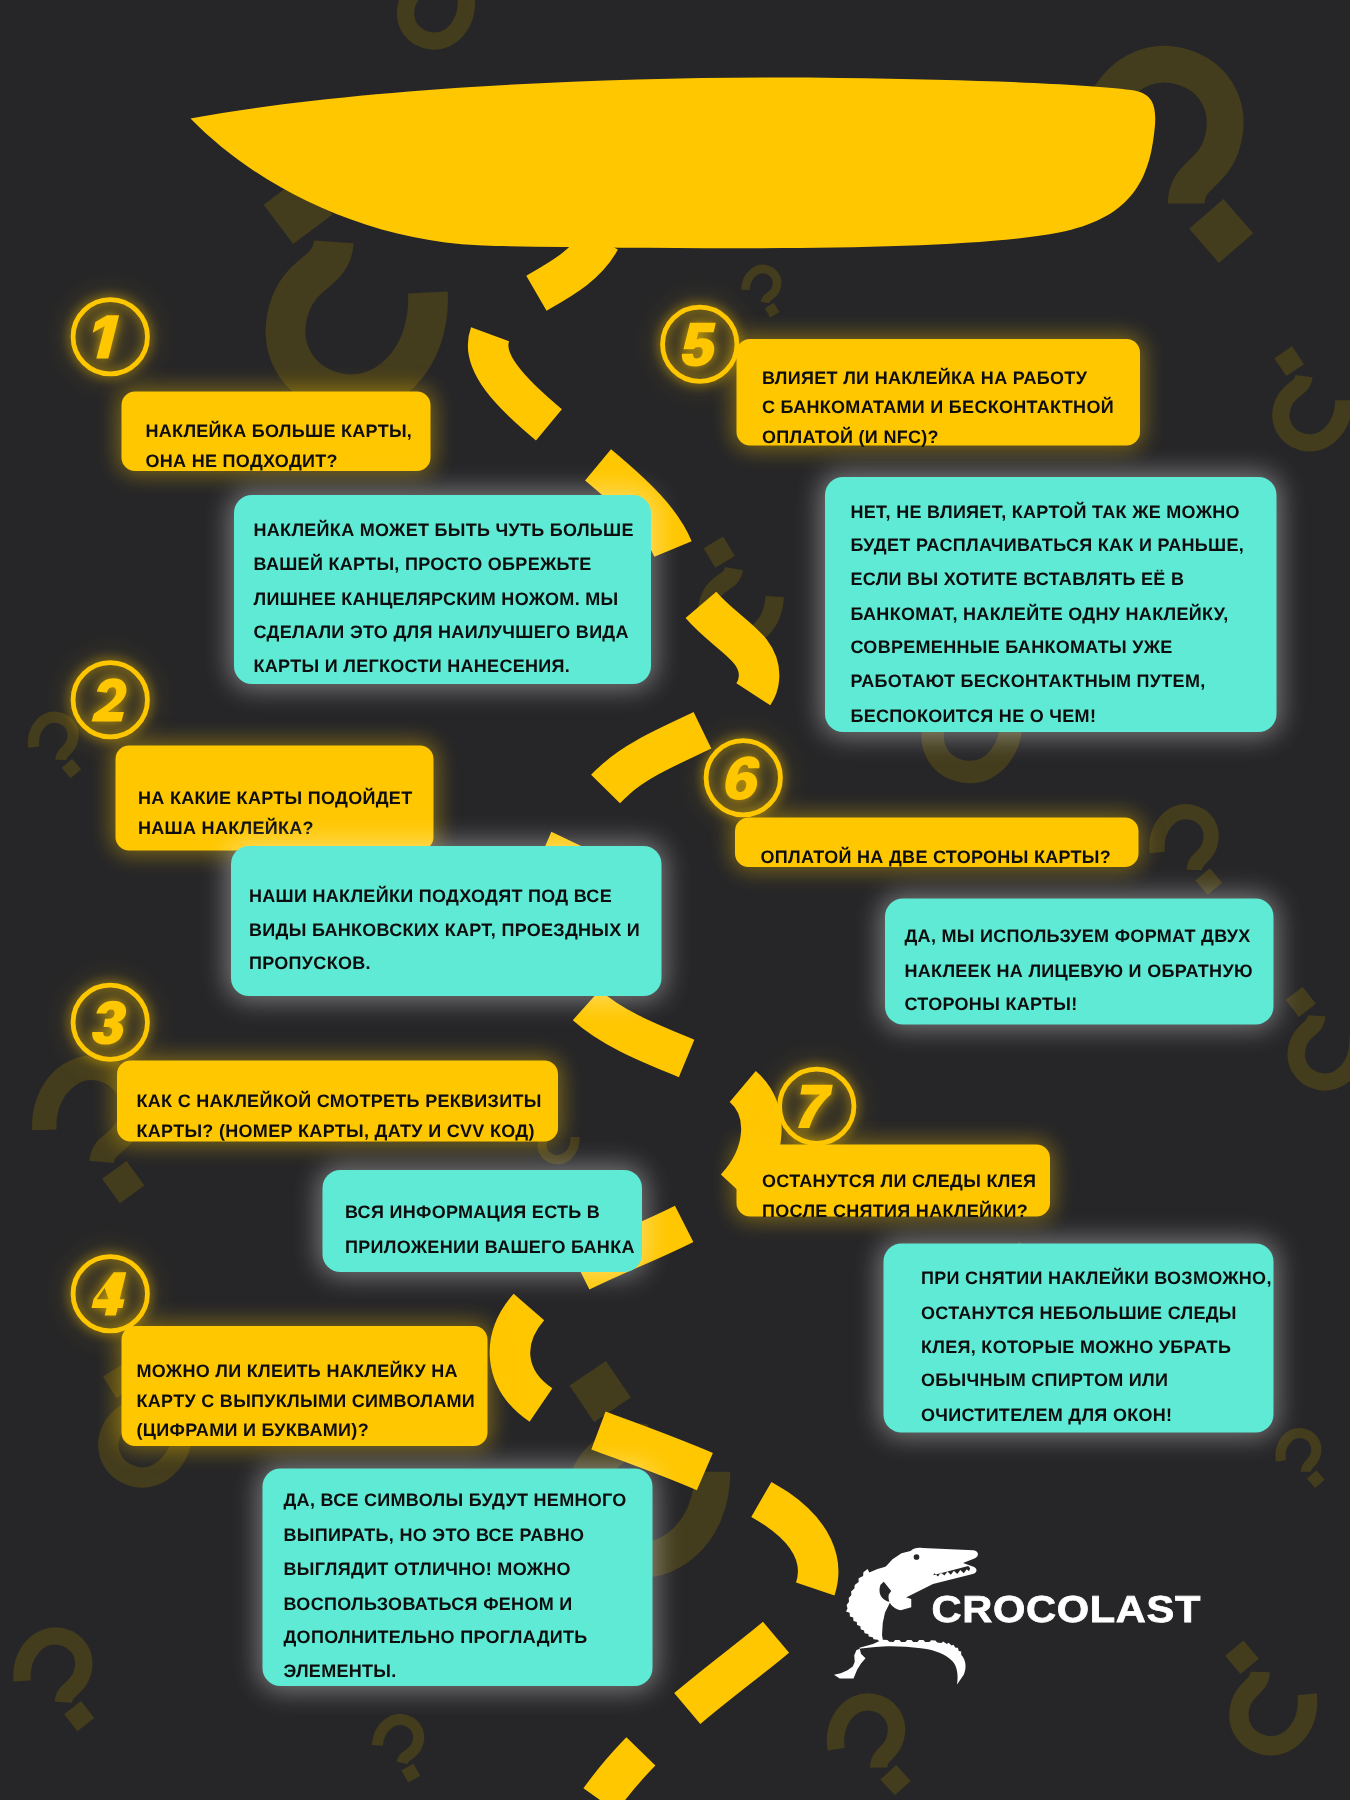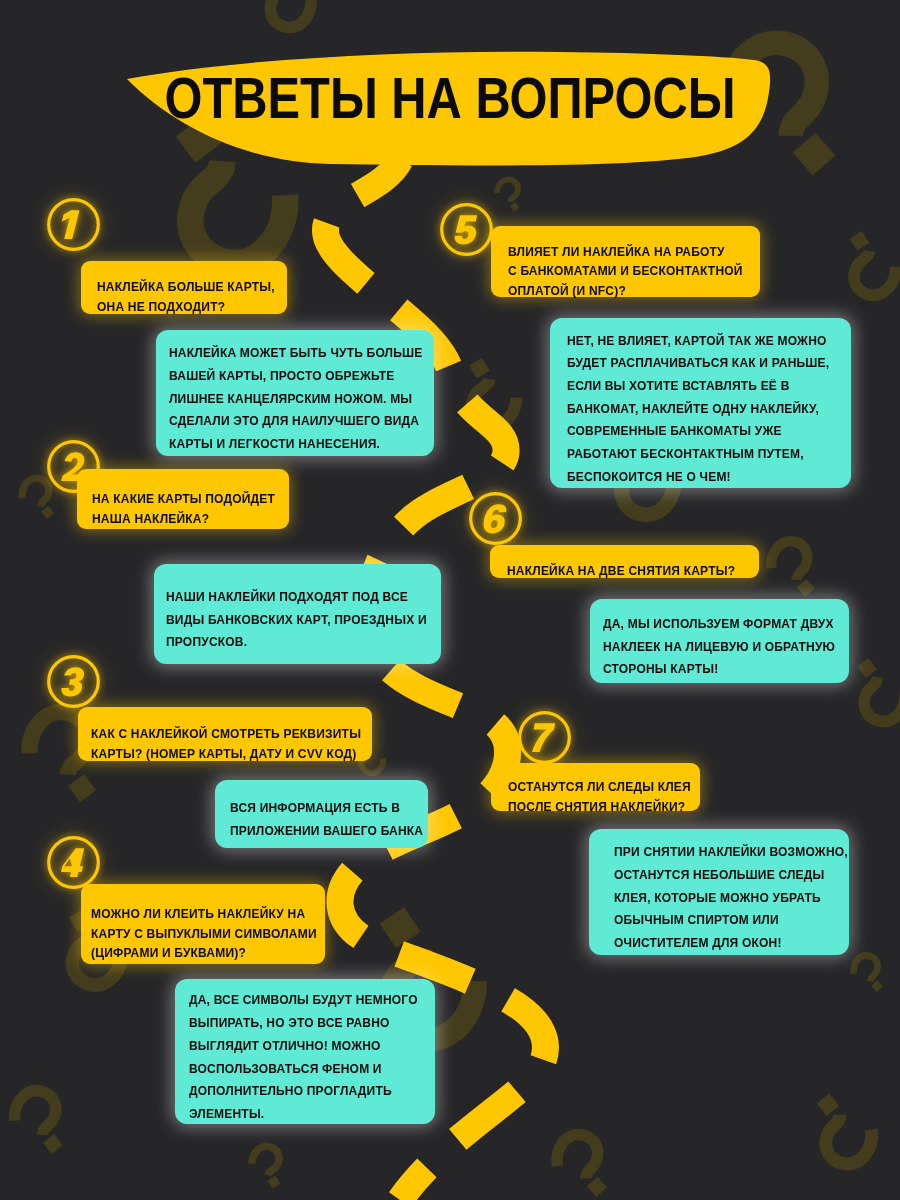--- a/index.html
+++ b/index.html
@@ -94,23 +94,20 @@
 
   <svg class="bg-svg" viewBox="0 0 900 1200" xmlns="http://www.w3.org/2000/svg">
     <path d="M 127 79
              C 240 58, 420 50, 560 52
              C 650 53, 720 56, 754 60
              C 770 62, 772 72, 769 92
              C 765 122, 752 146, 706 155
              C 640 168, 470 166, 330 164
              C 250 163, 175 128, 127 79 Z" fill="#FFC700"></path>
   </svg>
-  <div id="title-bubble">
-    <div id="title-text">ОТВЕТЫ НА ВОПРОСЫ</div>
-  </div>
 
   <div id="content">
       <div class="num" style="left:47px;top:198px">
         <svg viewBox="0 0 53 53" xmlns="http://www.w3.org/2000/svg">
           <circle cx="26.5" cy="26.5" r="24.8" fill="none" stroke="#FFC700" stroke-width="3.2"></circle>
           <g fill="#FFC700" transform="translate(14,12.2) scale(0.80)">
             <path d="M 13 0 L 23 0 L 14 36 L 4 36 L 11 9 L 1 14.5 L 3.2 5.5 Z"></path>
           </g>
         </svg>
       </div>
@@ -121,21 +118,21 @@
         <div>НАКЛЕЙКА МОЖЕТ БЫТЬ ЧУТЬ БОЛЬШЕ<br>ВАШЕЙ КАРТЫ, ПРОСТО ОБРЕЖЬТЕ<br>ЛИШНЕЕ КАНЦЕЛЯРСКИМ НОЖОМ. МЫ<br>СДЕЛАЛИ ЭТО ДЛЯ НАИЛУЧШЕГО ВИДА<br>КАРТЫ И ЛЕГКОСТИ НАНЕСЕНИЯ.</div>
       </div>
       <div class="num" style="left:47px;top:440px">
         <svg viewBox="0 0 53 53" xmlns="http://www.w3.org/2000/svg">
           <circle cx="26.5" cy="26.5" r="24.8" fill="none" stroke="#FFC700" stroke-width="3.2"></circle>
           <g fill="#FFC700" transform="translate(14,12.2) scale(0.80)">
             <path d="M 4.5 11 C 6.5 3.5, 12 0, 18.5 0 C 26 0, 30 5, 29 11.5 C 28 18, 22.5 22, 13.5 28 L 27 28 L 25 36 L 0 36 L 2 29.5 C 14.5 21.5, 19.5 17.5, 20.5 12.5 C 21.2 8.8, 19.5 7.4, 17.3 7.4 C 14.8 7.4, 13.6 9.2, 12.8 12 Z"></path>
           </g>
         </svg>
       </div>
-      <div class="qbubble" style="left:77px;top:469px;width:212px;height:60px;padding-left:15px">
+      <div class="qbubble" style="left:77px;top:497px;width:212px;height:70px;padding-left:15px">
         <div>НА КАКИЕ КАРТЫ ПОДОЙДЕТ<br>НАША НАКЛЕЙКА?</div>
       </div>
       <div class="abubble" style="left:154px;top:564px;width:287px;height:100px;padding-left:12px">
         <div>НАШИ НАКЛЕЙКИ ПОДХОДЯТ ПОД ВСЕ<br>ВИДЫ БАНКОВСКИХ КАРТ, ПРОЕЗДНЫХ И<br>ПРОПУСКОВ.</div>
       </div>
       <div class="num" style="left:47px;top:655px">
         <svg viewBox="0 0 53 53" xmlns="http://www.w3.org/2000/svg">
           <circle cx="26.5" cy="26.5" r="24.8" fill="none" stroke="#FFC700" stroke-width="3.2"></circle>
           <g fill="#FFC700" transform="translate(14,12.2) scale(0.80)">
             <path d="M 4 10.5 C 6 3.5, 11.5 0, 18 0 C 25.5 0, 29.5 4, 28.8 9.8 C 28.2 14.2, 25.5 16.8, 21.5 17.8 C 25.2 18.8, 27 21.8, 26.2 26 C 25 32.5, 19.5 36.5, 11.5 36.5 C 4 36.5, 0 32.8, 0.6 26 L 9.8 26 C 9.6 28.6, 10.8 29.8, 12.8 29.8 C 15.3 29.8, 16.8 28.2, 17.2 25.8 C 17.6 23.2, 16.2 21.8, 13 21.8 L 10 21.8 L 11.3 15 L 14 15 C 17 15, 18.8 13.6, 19.2 11 C 19.5 8.6, 18.4 7.2, 16.4 7.2 C 14.2 7.2, 13 8.4, 12.4 10.5 Z"></path>
@@ -178,35 +175,110 @@
       </div>
       <div class="num" style="left:469px;top:492px">
         <svg viewBox="0 0 53 53" xmlns="http://www.w3.org/2000/svg">
           <circle cx="26.5" cy="26.5" r="24.8" fill="none" stroke="#FFC700" stroke-width="3.2"></circle>
           <g fill="#FFC700" transform="translate(14,12.2) scale(0.80)">
             <path d="M 29 10 L 19.8 10 C 20 8, 19 7, 17.2 7 C 14 7, 12 9.8, 10.8 15.5 C 12.8 13.8, 15.2 13, 18 13 C 24.5 13, 28.2 17.5, 27 24.2 C 25.8 31.5, 19.8 36.5, 12 36.5 C 3.5 36.5, -0.8 30.8, 1.2 20 C 3.5 7.5, 10.5 0, 20 0 C 27 0, 30.2 4, 29 10 Z M 14.8 19.8 C 12.2 19.8, 10.3 21.8, 9.8 24.8 C 9.3 27.8, 10.5 29.8, 13 29.8 C 15.6 29.8, 17.5 27.8, 18 24.8 C 18.5 21.8, 17.3 19.8, 14.8 19.8 Z"></path>
           </g>
         </svg>
       </div>
       <div class="qbubble" style="left:490px;top:545px;width:269px;height:33px;padding-left:17px">
-        <div>НАКЛЕЙКА НА ДВЕ СНЯТИЯ КАРТЫ?</div>
+        <div>ОПЛАТОЙ НА ДВЕ СТОРОНЫ КАРТЫ?</div>
       </div>
       <div class="abubble" style="left:590px;top:599px;width:259px;height:84px;padding-left:13px">
         <div>ДА, МЫ ИСПОЛЬЗУЕМ ФОРМАТ ДВУХ<br>НАКЛЕЕК НА ЛИЦЕВУЮ И ОБРАТНУЮ<br>СТОРОНЫ КАРТЫ!</div>
       </div>
       <div class="num" style="left:518px;top:711px">
         <svg viewBox="0 0 53 53" xmlns="http://www.w3.org/2000/svg">
           <circle cx="26.5" cy="26.5" r="24.8" fill="none" stroke="#FFC700" stroke-width="3.2"></circle>
           <g fill="#FFC700" transform="translate(14,12.2) scale(0.80)">
             <path d="M 3.5 0 L 29 0 L 27.5 8 C 19.5 14.5, 13 24.5, 9.5 36 L 0 36 C 3.8 24, 10.5 14.2, 18.5 8 L 2 8 Z"></path>
           </g>
         </svg>
       </div>
       <div class="qbubble" style="left:491px;top:763px;width:209px;height:48px;padding-left:17px">
         <div>ОСТАНУТСЯ ЛИ СЛЕДЫ КЛЕЯ<br>ПОСЛЕ СНЯТИЯ НАКЛЕЙКИ?</div>
       </div>
       <div class="abubble" style="left:589px;top:829px;width:260px;height:126px;padding-left:25px">
         <div>ПРИ СНЯТИИ НАКЛЕЙКИ ВОЗМОЖНО,<br>ОСТАНУТСЯ НЕБОЛЬШИЕ СЛЕДЫ<br>КЛЕЯ, КОТОРЫЕ МОЖНО УБРАТЬ<br>ОБЫЧНЫМ СПИРТОМ ИЛИ<br>ОЧИСТИТЕЛЕМ ДЛЯ ОКОН!</div>
       </div>
     </div>
 
+  <div id="logo">
+    <svg id="croc" viewBox="552 1026 120 100" xmlns="http://www.w3.org/2000/svg">
+<g fill="#fff">
+
+<path d="M 606 1039
+  L 592 1044 L 585 1046 L 579.5 1048.4
+  L 578.4 1046.0 L 575.6 1048.2 L 575.4 1050.6
+  L 572.4 1052.2 L 572.4 1054.6 L 569.8 1056.6
+  L 569.6 1059.0 L 567.4 1061.0 L 567.6 1063.4
+  L 565.8 1065.4 L 566.0 1067.8 L 564.4 1070.0
+  L 565.0 1072.4 L 564.0 1074.4
+  L 566.4 1075.2 L 566.6 1077.6 L 568.8 1078.4
+  L 569.0 1080.6 L 571.2 1081.4 L 571.4 1083.4
+  L 573.6 1084.2 L 573.8 1086.2 L 576.0 1087.0
+  L 576.4 1088.8 L 578.8 1089.4 L 579.2 1091.0
+  L 581.8 1091.5 L 582.4 1092.8 L 585.2 1093.1
+  L 586.0 1094.2 L 588.8 1094.4
+  L 588 1090 L 588.5 1082 L 590 1075 L 593.5 1068
+  C 587.5 1067, 585 1062, 587 1056.5
+  L 593.5 1050.5 L 600 1055 Z"></path>
+
+<path d="M 588.9 1093.2 L 591.6 1093.3 L 592.8 1094.5
+  L 595.6 1094.6 L 596.8 1093.4 L 599.6 1093.4
+  L 600.8 1094.6 L 603.6 1094.6 L 604.8 1093.4
+  L 607.6 1093.4 L 608.8 1094.6 L 611.6 1094.6
+  L 612.8 1093.4 L 615.6 1093.4 L 616.8 1094.6
+  L 619.6 1094.7 L 620.8 1093.5 L 623.6 1093.7
+  L 624.8 1095.0 L 627.6 1095.4 L 628.8 1094.4
+  L 631.2 1096.0 L 632.4 1095.2 L 634.4 1097.0
+  L 635.6 1096.5 L 637.0 1098.5 L 638.6 1098.5
+  L 639.2 1100.6 L 640.8 1101.0 L 640.8 1103.2
+  C 644 1106.5, 644.5 1112, 642.5 1116.5
+  L 638 1123
+  C 639 1116, 638 1111, 635 1107.5
+  C 631 1103, 624 1100, 614 1098.8
+  C 603 1097.3, 592 1097, 583.5 1098
+  L 574 1099 L 571 1100
+  L 569.5 1103.5 L 569.8 1108 L 568.5 1111
+  L 565 1113.5 L 560.5 1115.5 L 556 1116.5
+  L 559.8 1119 L 565 1119 L 569 1119
+  L 571.5 1113 L 574 1109 L 577 1105.5
+  L 574 1102.5 L 573 1098.5
+  L 582 1096 L 586 1094.2 Z"></path>
+
+<path d="M 600 1063.5
+  L 607.5 1066 L 607.5 1071.5 L 600.5 1073.5
+  C 595 1072.5, 591.5 1068, 592.5 1063
+  L 596 1058 L 602 1058.5 Z"></path>
+
+<path d="M 607 1034
+  C 609 1032, 612 1031.5, 615 1032
+  L 649 1033.5
+  C 652.5 1034, 653 1037.5, 650 1038.8
+  L 642 1042
+  L 649 1044.5
+  C 652 1045.5, 651.5 1048.8, 648.5 1049.4
+  L 622 1056
+  L 613 1060.5
+  L 602 1066
+  L 594 1060.5
+  L 588 1053
+  L 589 1046
+  L 595 1039.5
+  L 601 1035.5 Z"></path>
+</g>
+<g fill="#262628">
+<circle cx="611" cy="1038" r="1.9"></circle>
+<path d="M 621 1051.5 L 623 1048.8 L 625.3 1051 L 627.3 1048.3
+  L 629.6 1050.4 L 631.6 1047.7 L 633.9 1049.9 L 635.9 1047.2
+  L 638.2 1049.3 L 640.2 1046.6 L 642.5 1048.8 L 644.5 1046.1
+  L 646 1047.5 L 646.8 1045.5 L 645.5 1044 L 622 1050.2 Z"></path>
+</g>
+</svg>
+    <div id="logo-word">CROCOLAST</div>
+  </div>
 
 </div>
 
 </body></html>

